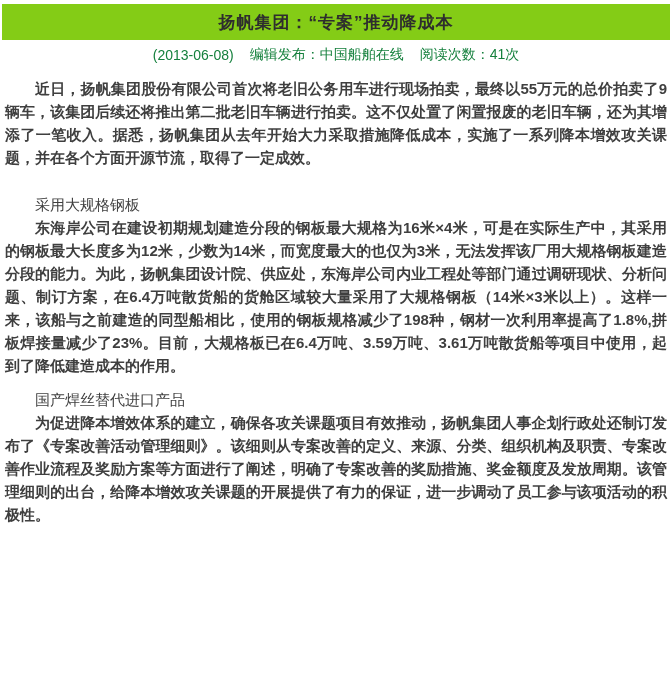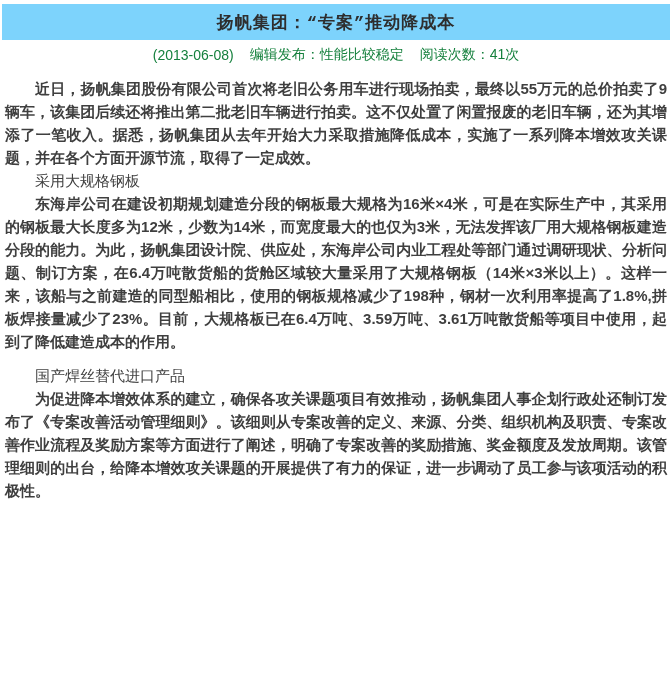--- a/index.html
+++ b/index.html
@@ -9,25 +9,24 @@
     height: 694px;
     overflow: hidden;
     font-family: "Liberation Sans", "DejaVu Sans", sans-serif;
     color: #3f3f3f;
   }
   .page { width: 672px; height: 694px; background: #ffffff; }
 
   .title-band {
     margin: 4px 2px 0 2px;
     height: 36px;
-    background: #7dd3fc;
+    background: #84cc16;
     display: flex;
     align-items: center;
     justify-content: center;
-    font-family: Liberation Mono, monospace;
   }
   .page-title {
     font-size: 17px;
     font-weight: bold;
     color: #2e2e2e;
     letter-spacing: 1px;
   }
 
   .meta-line {
     margin-top: 3px;
@@ -42,36 +41,36 @@
   .meta-gap { display: inline-block; width: 16px; }
 
   .article {
     padding: 10px 5px 0 5px;
     font-size: 15px;
     line-height: 23px;
     text-align: justify;
     color: #3f3f3f;
   }
   .article p { text-indent: 2em; font-weight: bold; }
-  .article p.section-heading { font-weight: normal; }
+  .article p.section-heading { font-weight: normal; margin-top: 24px; }
   .article p.section-heading-gap { margin-top: 11px; }
 </style>
 </head>
 <body>
 
 <div class="page">
 
   <div class="title-band">
     <h1 class="page-title">扬帆集团：“专案”推动降成本</h1>
   </div>
 
   <div class="meta-line">
     <span>(2013-06-08)</span>
     <span class="meta-gap"></span>
-    <span>编辑发布：性能比较稳定</span>
+    <span>编辑发布：中国船舶在线</span>
     <span class="meta-gap"></span>
     <span>阅读次数：41次</span>
   </div>
 
   <div class="article">
     <p>近日，扬帆集团股份有限公司首次将老旧公务用车进行现场拍卖，最终以55万元的总价拍卖了9辆车，该集团后续还将推出第二批老旧车辆进行拍卖。这不仅处置了闲置报废的老旧车辆，还为其增添了一笔收入。据悉，扬帆集团从去年开始大力采取措施降低成本，实施了一系列降本增效攻关课题，并在各个方面开源节流，取得了一定成效。</p>
 
     <p class="section-heading">采用大规格钢板</p>
 
 

